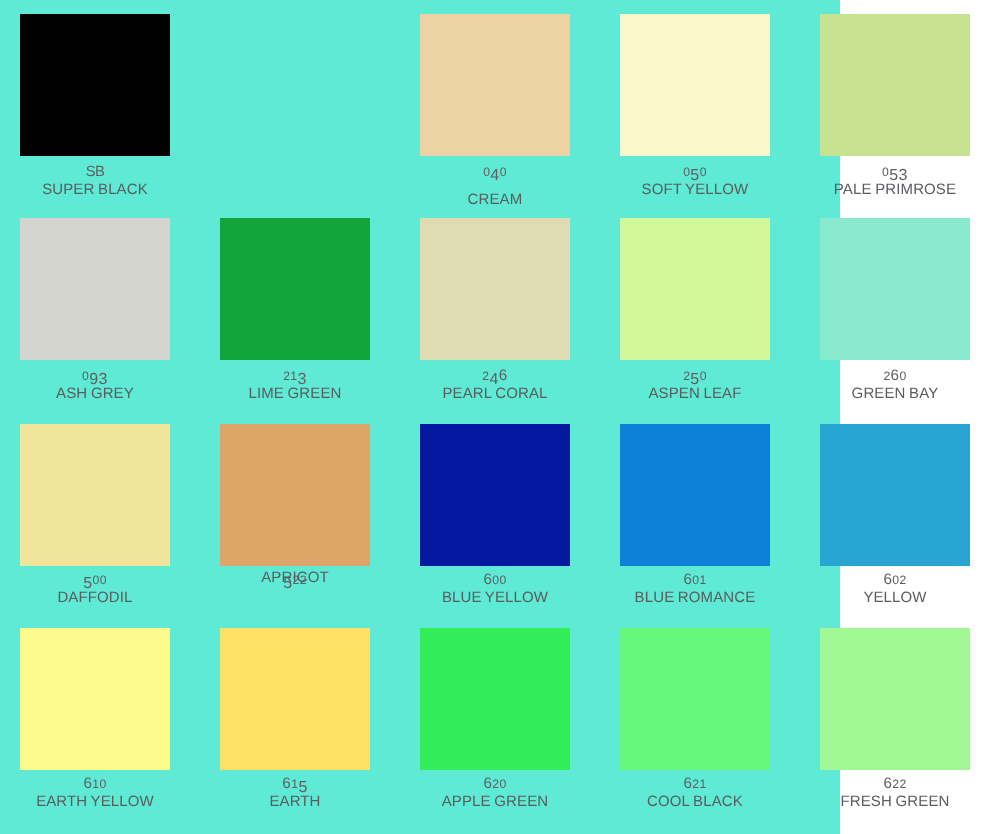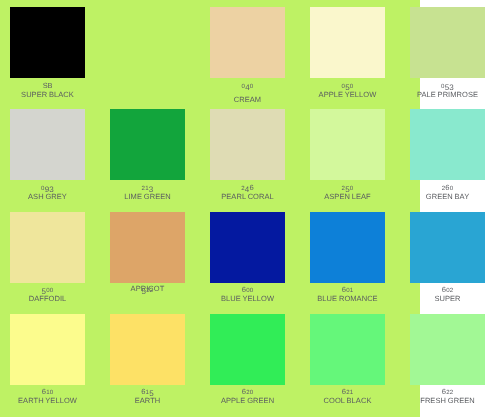--- a/index.html
+++ b/index.html
@@ -13,21 +13,21 @@
   }
   body {
     font-family: "Liberation Sans", sans-serif;
     -webkit-font-smoothing: antialiased;
     text-rendering: geometricPrecision;
   }
   #swatch-grid {
     position: relative;
     width: 420px;
     height: 417px;
-    background: #bef264;
+    background: #5eead4;
     
     will-change: transform;
     transform: translateZ(0);
   }
   .swatch-cell {
     position: absolute;
     width: 100px;
     text-align: center;
   }
   .swatch-chip {
@@ -80,21 +80,21 @@
     <div class="swatch-name" style="top:83.6px">SUPER BLACK</div>
   </div>
   <div class="swatch-cell r0" style="left:197.5px;top:7px">
     <div class="swatch-chip" style="background: rgb(237, 210, 163);"></div>
     <div class="swatch-code" style="top:75.8px"><span class="d">0</span><span class="d d-desc">4</span><span class="d">0</span></div>
     <div class="swatch-name" style="top:89px">CREAM</div>
   </div>
   <div class="swatch-cell r0" style="left:297.5px;top:7px">
     <div class="swatch-chip" style="background: rgb(250, 247, 204);"></div>
     <div class="swatch-code" style="top:75.8px"><span class="d">0</span><span class="d d-desc">5</span><span class="d">0</span></div>
-    <div class="swatch-name" style="top:83.6px">APPLE YELLOW</div>
+    <div class="swatch-name" style="top:83.6px">SOFT YELLOW</div>
   </div>
   <div class="swatch-cell r0" style="left:397.5px;top:7px">
     <div class="swatch-chip" style="background: rgb(199, 226, 145);"></div>
     <div class="swatch-code" style="top:75.8px"><span class="d">0</span><span class="d d-desc">5</span><span class="d d-desc">3</span></div>
     <div class="swatch-name" style="top:83.6px">PALE PRIMROSE</div>
   </div>
   <div class="swatch-cell r1" style="left:-2.5px;top:109px">
     <div class="swatch-chip" style="background: rgb(212, 213, 207);"></div>
     <div class="swatch-code" style="top:75.8px"><span class="d">0</span><span class="d d-desc">9</span><span class="d d-desc">3</span></div>
     <div class="swatch-name" style="top:83.6px">ASH GREY</div>
@@ -135,21 +135,21 @@
     <div class="swatch-name" style="top:83.1px">BLUE YELLOW</div>
   </div>
   <div class="swatch-cell r2" style="left:297.5px;top:211.5px">
     <div class="swatch-chip" style="background: rgb(13, 128, 216);"></div>
     <div class="swatch-code" style="top:75.3px"><span class="d d-asc">6</span><span class="d">0</span><span class="d">1</span></div>
     <div class="swatch-name" style="top:83.1px">BLUE ROMANCE</div>
   </div>
   <div class="swatch-cell r2" style="left:397.5px;top:211.5px">
     <div class="swatch-chip" style="background: rgb(41, 165, 211);"></div>
     <div class="swatch-code" style="top:75.3px"><span class="d d-asc">6</span><span class="d">0</span><span class="d">2</span></div>
-    <div class="swatch-name" style="top:83.1px">SUPER</div>
+    <div class="swatch-name" style="top:83.1px">YELLOW</div>
   </div>
   <div class="swatch-cell r3" style="left:-2.5px;top:313.6px">
     <div class="swatch-chip" style="background: rgb(252, 252, 141);"></div>
     <div class="swatch-code" style="top:75.6px"><span class="d d-asc">6</span><span class="d">1</span><span class="d">0</span></div>
     <div class="swatch-name" style="top:83.39999999999999px">EARTH YELLOW</div>
   </div>
   <div class="swatch-cell r3" style="left:97.5px;top:313.6px">
     <div class="swatch-chip" style="background: rgb(253, 225, 102);"></div>
     <div class="swatch-code" style="top:75.6px"><span class="d d-asc">6</span><span class="d">1</span><span class="d d-desc">5</span></div>
     <div class="swatch-name" style="top:83.39999999999999px">EARTH</div>

